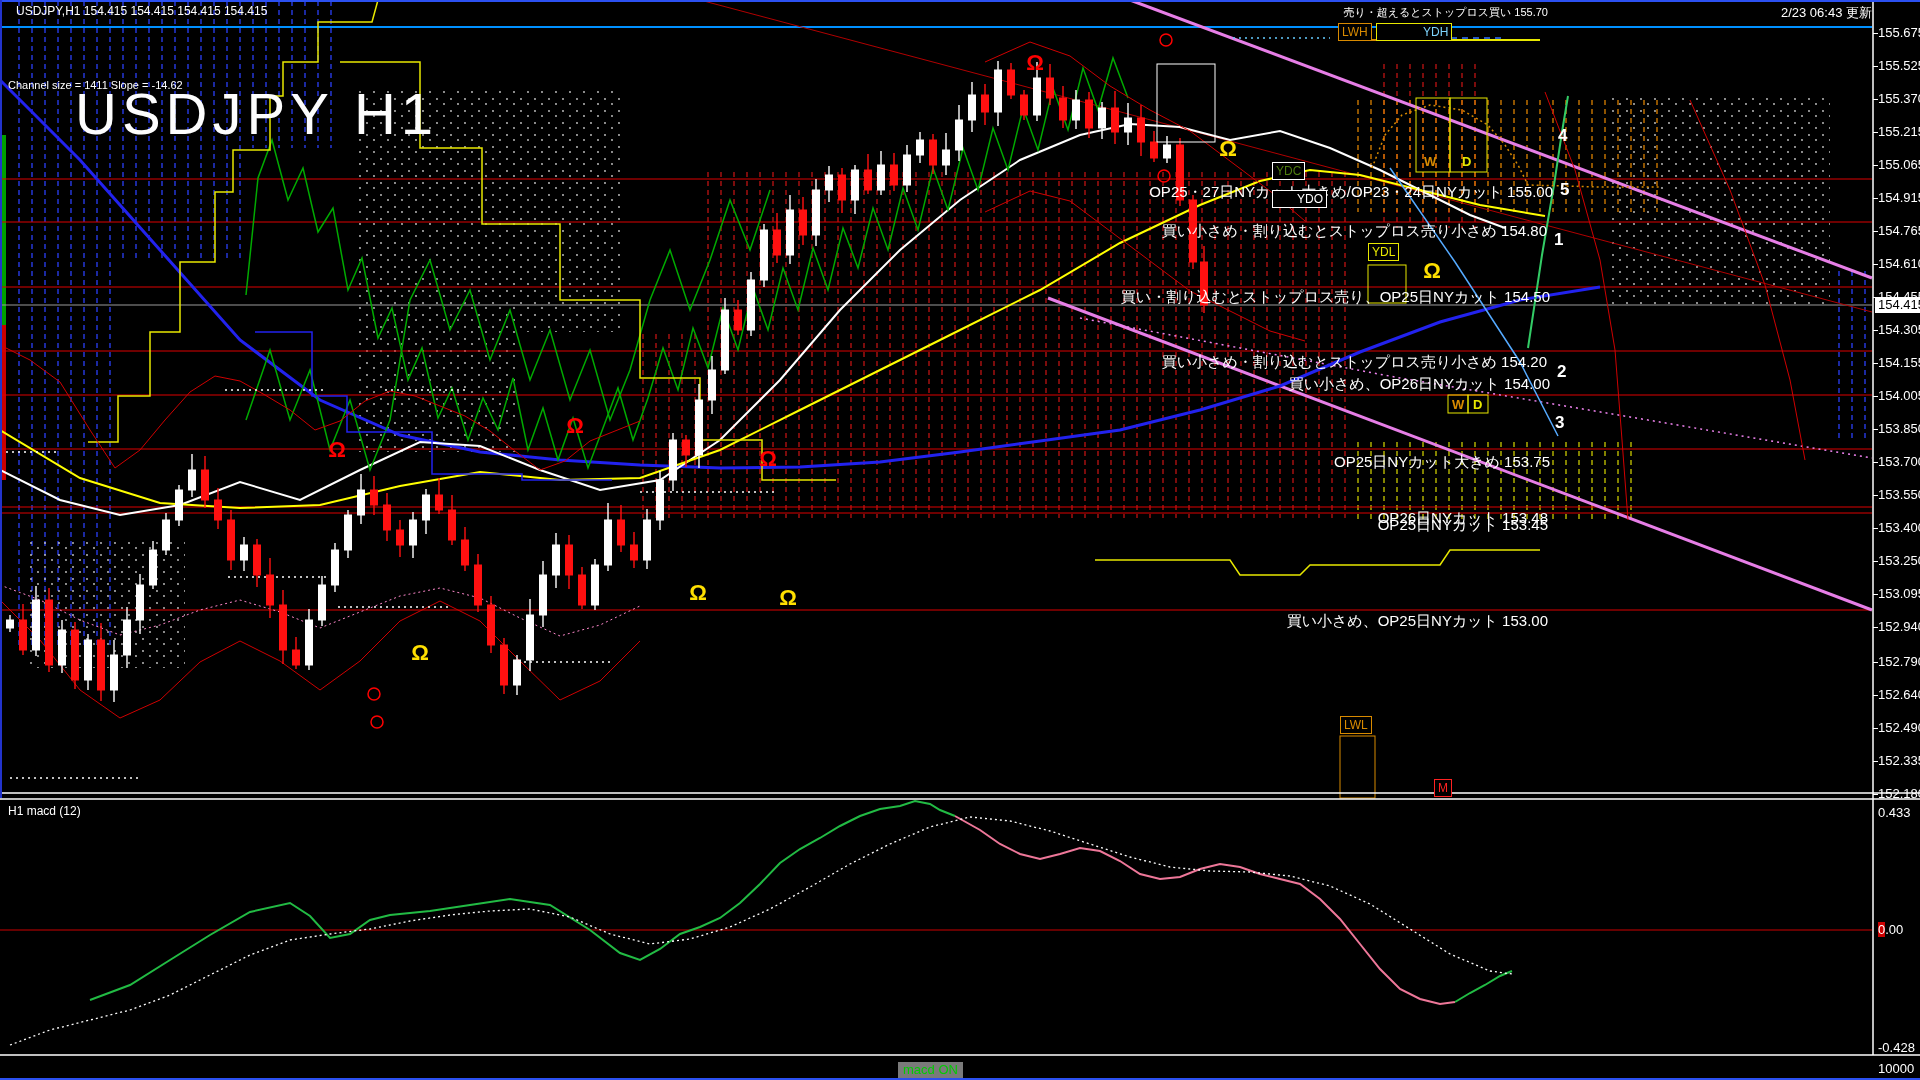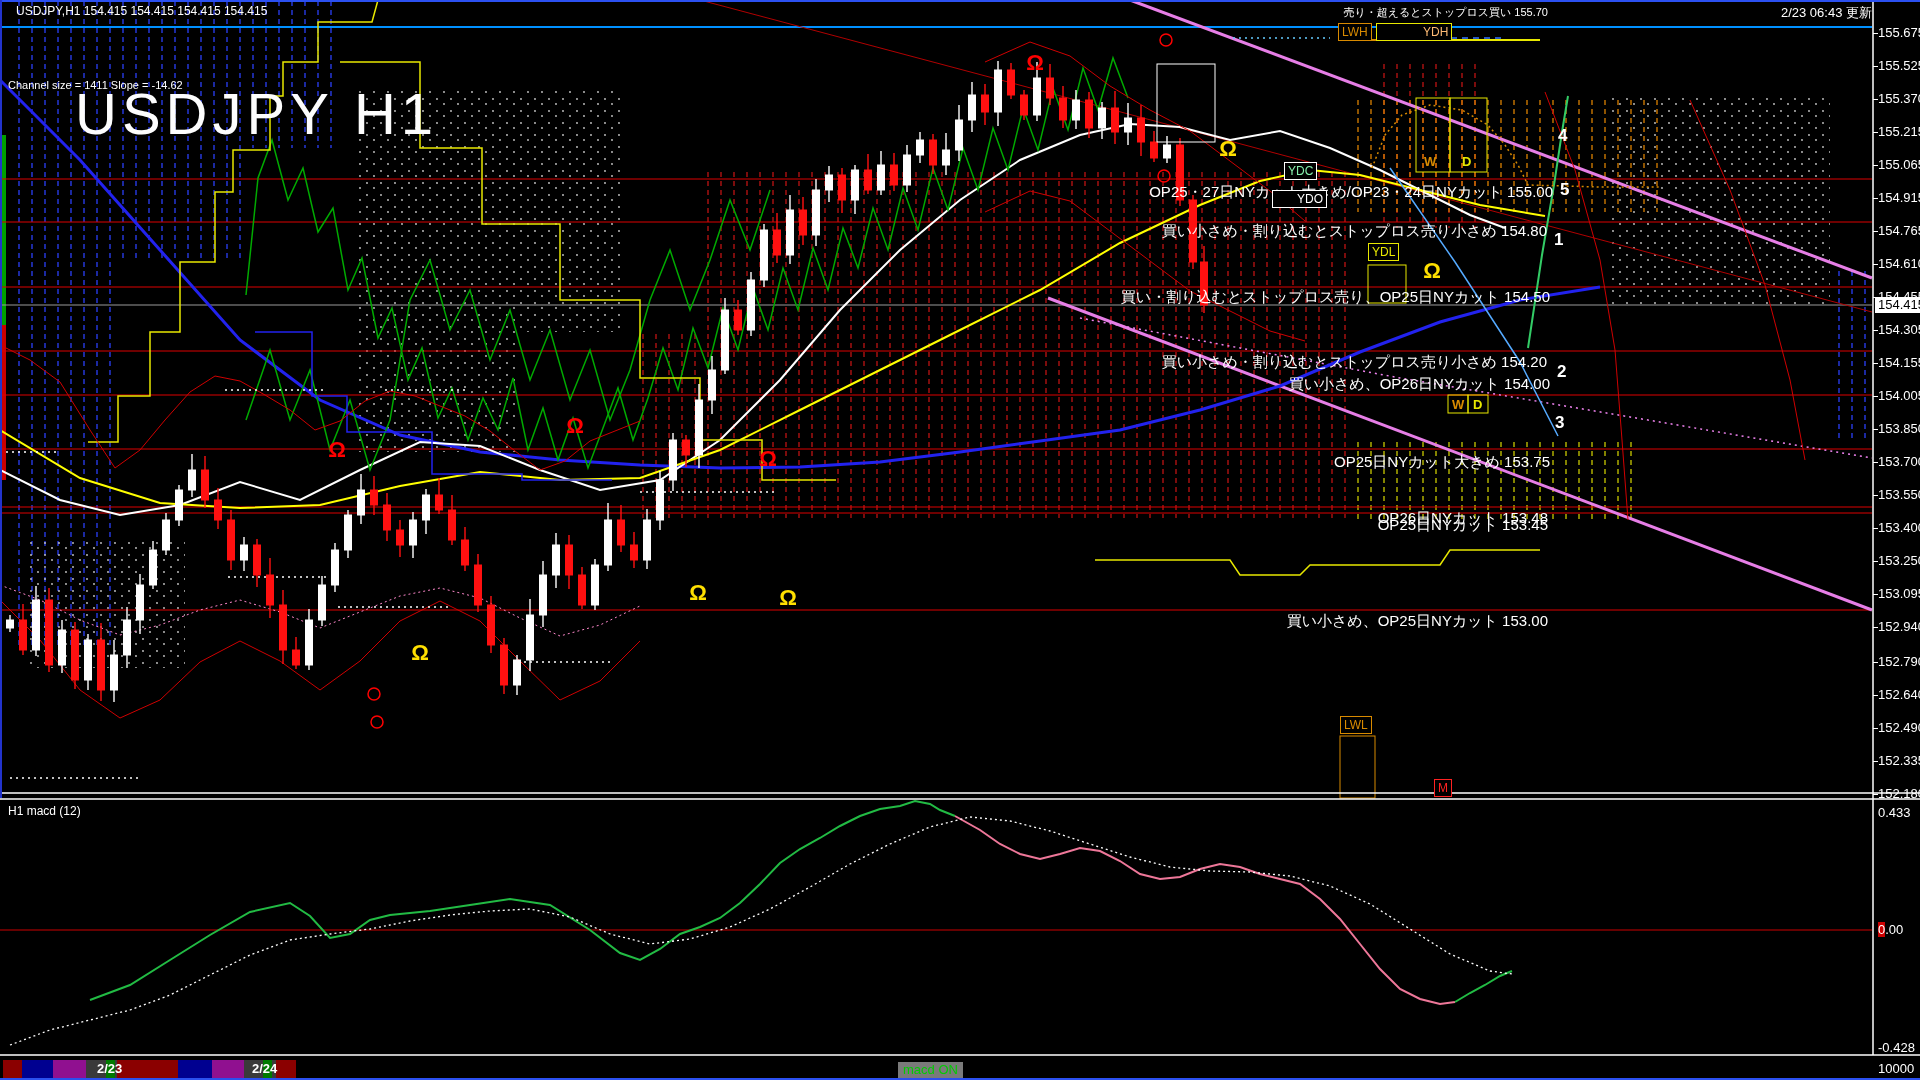--- a/index.html
+++ b/index.html
@@ -418,47 +418,32 @@
       <div class="annotation" style="right: 372px; top: 516px;">OP25日NYカット 153.45</div>
       <div class="annotation" style="right: 372px; top: 612px;">買い小さめ、OP25日NYカット 153.00</div>
     </div>
   <div id="label-layer">
       <div class="line-label" style="left: 1558px; top: 126px;">4</div>
       <div class="line-label" style="left: 1560px; top: 180px;">5</div>
       <div class="line-label" style="left: 1554px; top: 230px;">1</div>
       <div class="line-label" style="left: 1557px; top: 362px;">2</div>
       <div class="line-label" style="left: 1555px; top: 413px;">3</div>
       <div class="tag" style="left: 1338px; top: 23px; color: rgb(216, 138, 0); border-color: rgb(216, 138, 0);">LWH</div>
-      <div class="tag" style="left: 1376px; top: 23px; color: #fdba74; border-color: rgb(232, 232, 0); padding-left: 46px;">YDH</div>
-      <div class="tag" style="left: 1272px; top: 162px; color: #86efac; border-color: rgb(255, 255, 255); margin-left: 12px;">YDC</div>
+      <div class="tag" style="left: 1376px; top: 23px; color: #7dd3fc; border-color: rgb(232, 232, 0); padding-left: 46px;">YDH</div>
+      <div class="tag" style="left: 1272px; top: 162px; color: #4d7c0f; border-color: rgb(255, 255, 255);">YDC</div>
       <div class="tag" style="left: 1272px; top: 190px; color: rgb(255, 255, 255); border-color: rgb(255, 255, 255); padding-left: 24px;">YDO</div>
       <div class="tag" style="left: 1368px; top: 243px; color: rgb(232, 232, 0); border-color: rgb(232, 232, 0);">YDL</div>
       <div class="tag" style="left: 1340px; top: 716px; color: rgb(216, 138, 0); border-color: rgb(216, 138, 0);">LWL</div>
       <div class="tag" style="left: 1434px; top: 779px; color: rgb(255, 34, 34); border-color: rgb(255, 34, 34);">M</div>
       <div class="free-label" style="left: 1424px; top: 154px; color: rgb(216, 138, 0);">W</div>
       <div class="free-label" style="left: 1462px; top: 154px; color: rgb(232, 232, 0);">D</div>
       <div class="free-label" style="left: 1452px; top: 397px; color: rgb(216, 138, 0);">W</div>
       <div class="free-label" style="left: 1473px; top: 397px; color: rgb(232, 232, 0);">D</div>
     </div>
 
   <div class="axis-label" style="top:805px">0.433</div>
   <div class="axis-label" style="top:922px"><span class="zero-box">0</span><span>.00</span></div>
   <div class="axis-label" style="top:1040px">-0.428</div>
 
-  <div id="bottom-bar">
-      <div class="bar-seg" style="left: 3px; width: 19px; background: rgb(139, 0, 0);"></div>
-      <div class="bar-seg" style="left: 22px; width: 31px; background: rgb(0, 0, 144);"></div>
-      <div class="bar-seg" style="left: 53px; width: 33px; background: rgb(144, 16, 144);"></div>
-      <div class="bar-seg" style="left: 86px; width: 31px; background: rgb(58, 58, 58);"></div>
-      <div class="bar-seg" style="left: 106px; width: 9px; background: rgb(0, 122, 0);"></div>
-      <div class="bar-seg" style="left: 117px; width: 61px; background: rgb(139, 0, 0);"></div>
-      <div class="bar-seg" style="left: 178px; width: 34px; background: rgb(0, 0, 144);"></div>
-      <div class="bar-seg" style="left: 212px; width: 32px; background: rgb(144, 16, 144);"></div>
-      <div class="bar-seg" style="left: 244px; width: 32px; background: rgb(58, 58, 58);"></div>
-      <div class="bar-seg" style="left: 263px; width: 9px; background: rgb(0, 122, 0);"></div>
-      <div class="bar-seg" style="left: 276px; width: 20px; background: rgb(139, 0, 0);"></div>
-      <div class="bar-date" style="left: 97px;">2/23</div>
-      <div class="bar-date" style="left: 252px;">2/24</div>
-    </div>
   <div id="macd-toggle" class="txt">macd ON</div>
   <div id="bottom-scale" class="txt">10000</div>
   <div id="bottom-border"></div>
 </div>
 
 </body></html>

